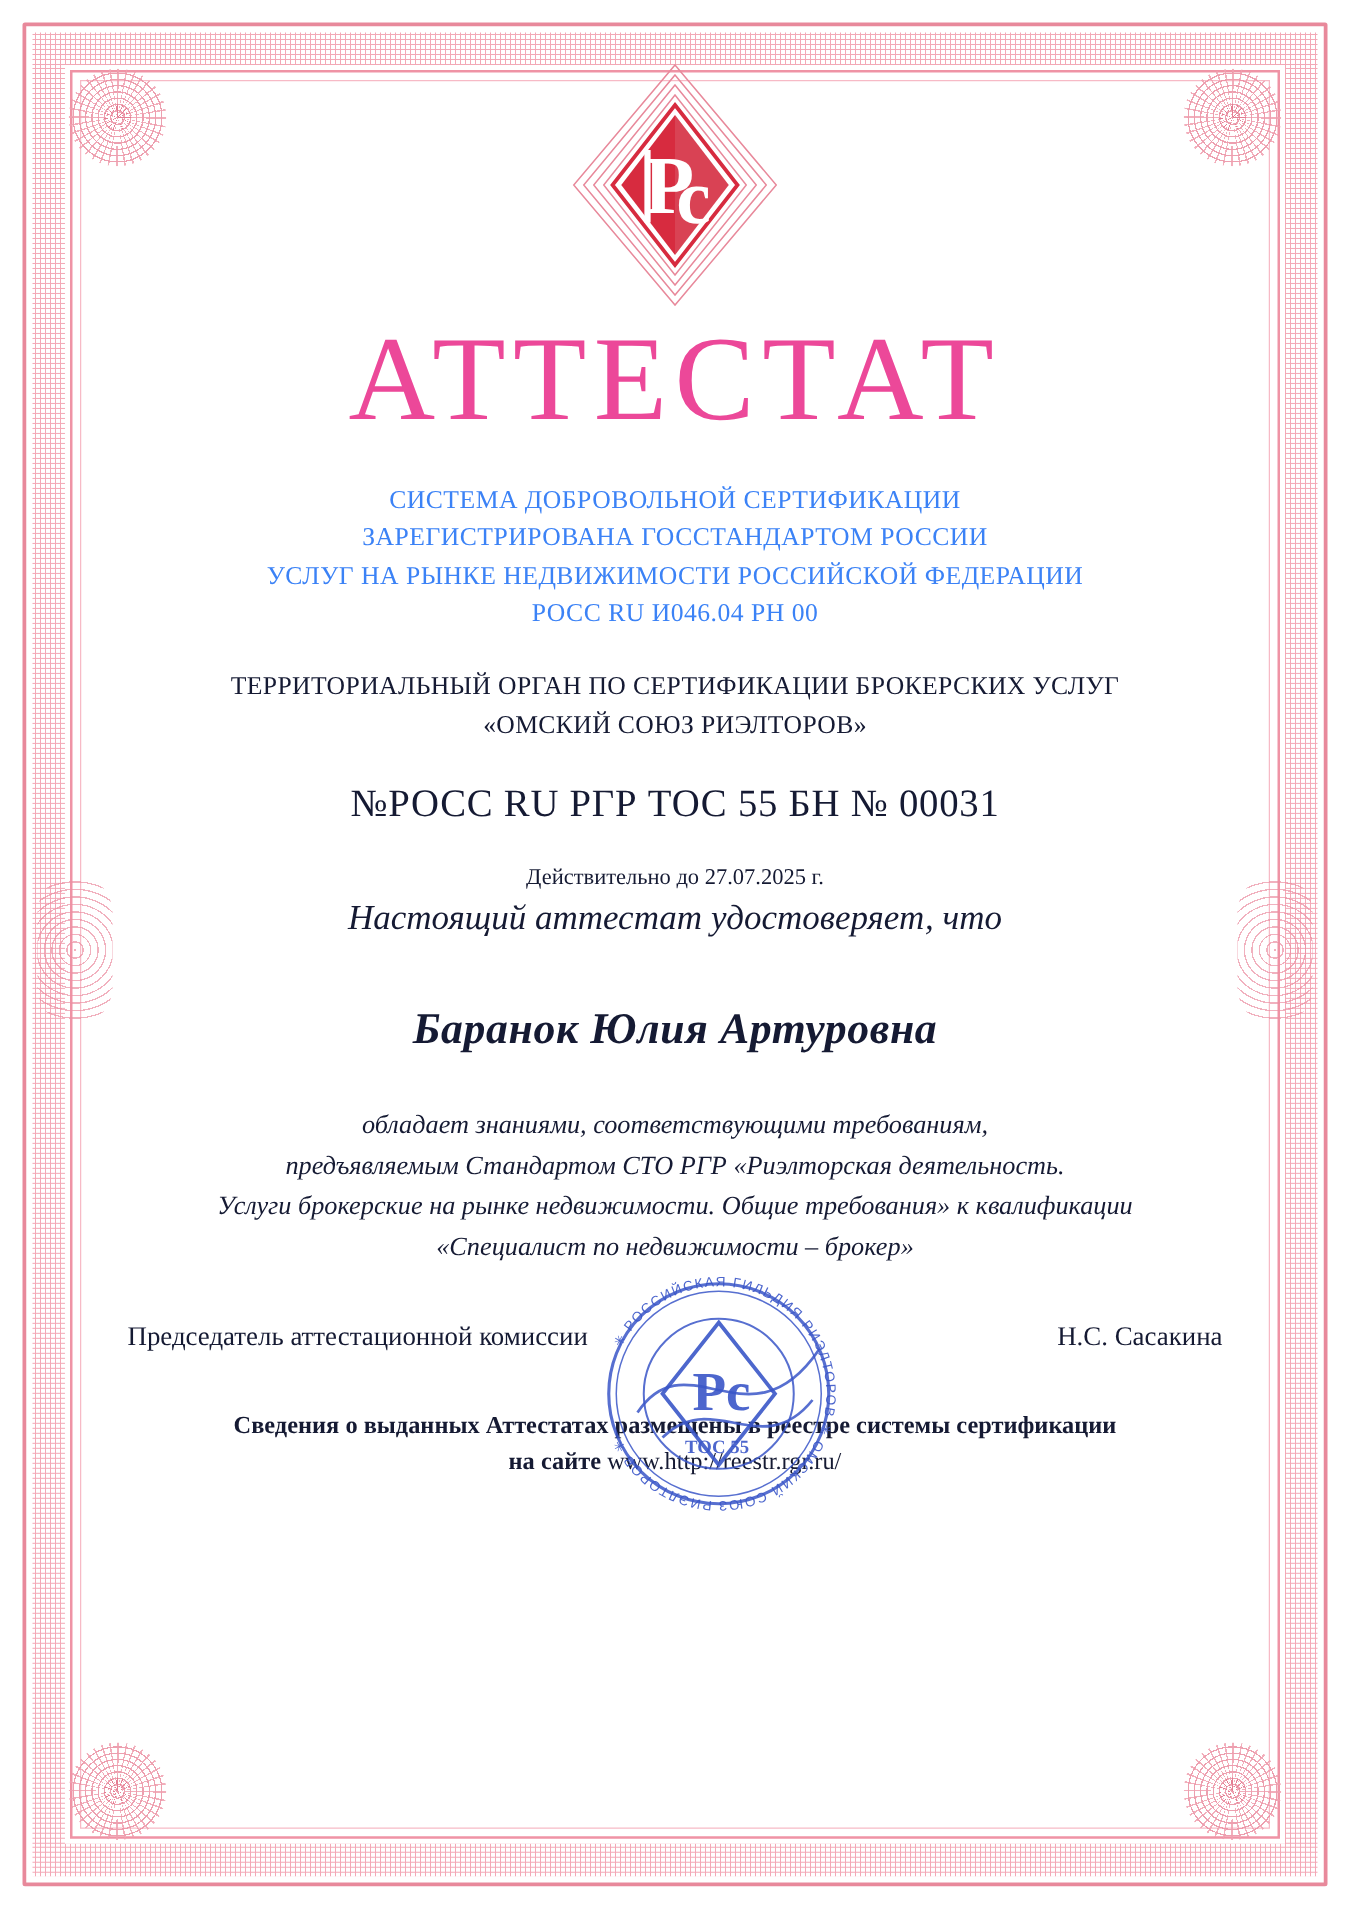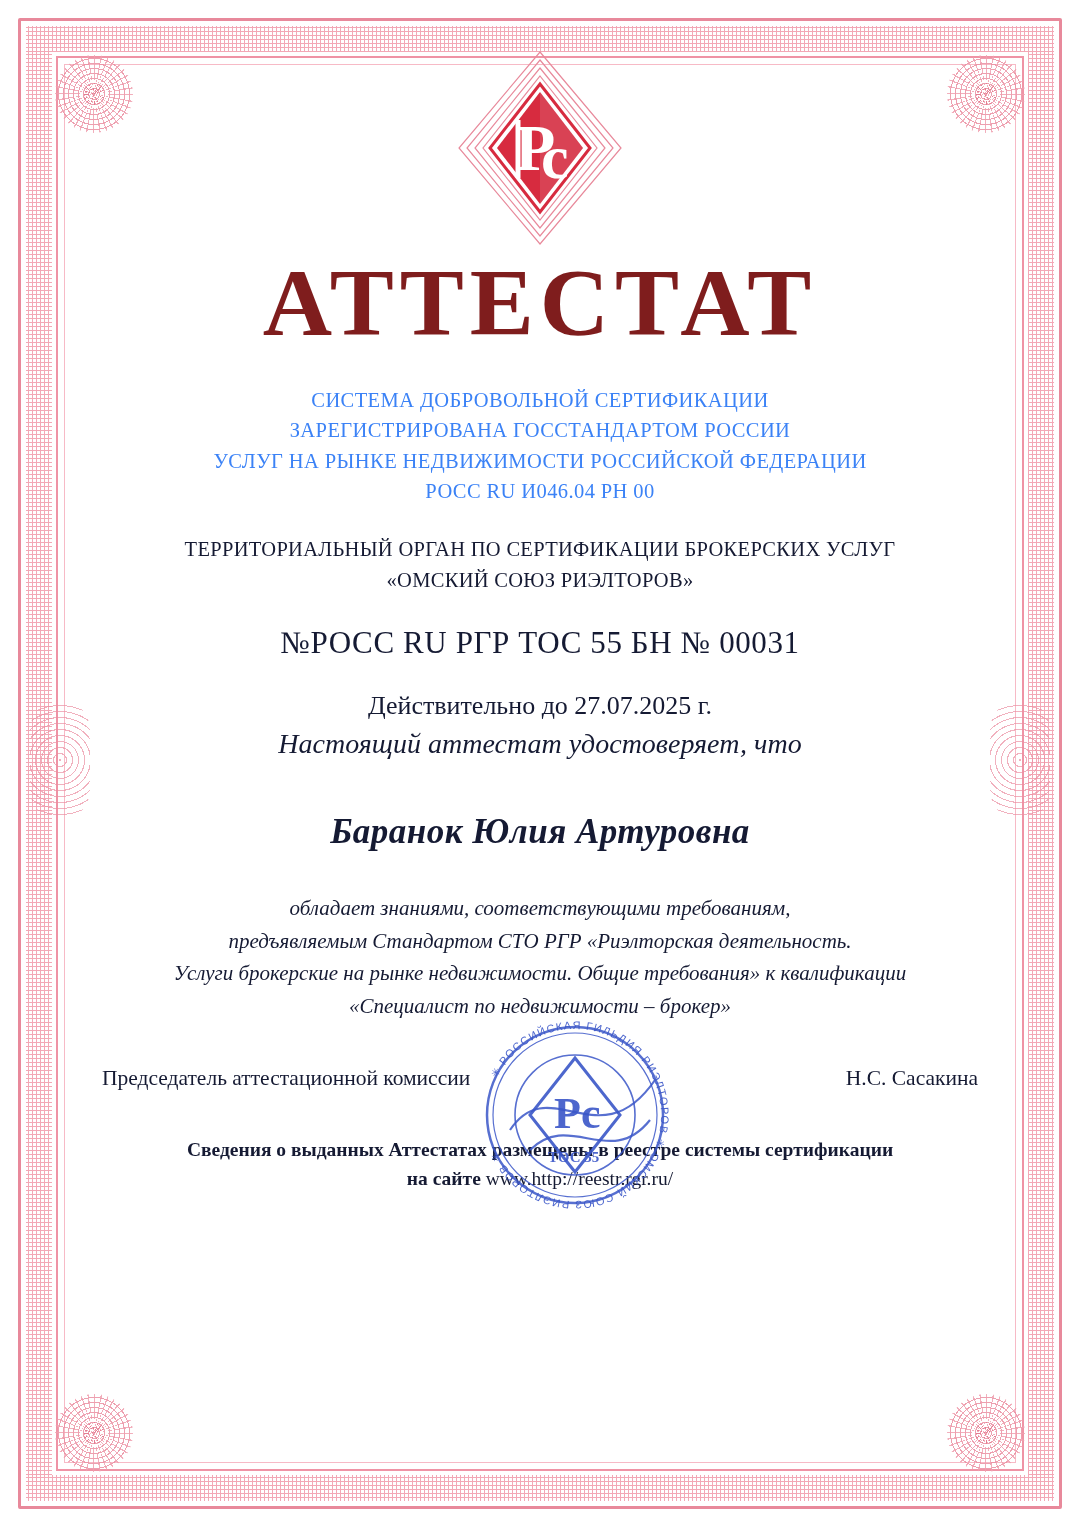--- a/index.html
+++ b/index.html
@@ -110,24 +110,24 @@
     left: 90px;
     top: 255px;
     width: 900px;
     text-align: center;
     color: #151a33;
   }
   .doc-title {
     font-family: "Liberation Serif", serif;
     font-size: 96px;
     letter-spacing: 6px;
-    color: #7f1d1d;
+    color: #ec4899;
     line-height: 1;
     margin: 0 0 34px 0;
-    font-weight: 700;
+    font-weight: 400;
   }
   .sys-line {
     font-size: 20.5px;
     letter-spacing: .4px;
     line-height: 1.48;
     color: #3b82f6;
   }
   .org-block {
     margin-top: 28px;
     font-size: 20.5px;
@@ -135,21 +135,21 @@
     letter-spacing: .3px;
   }
   .reg-number {
     margin-top: 30px;
     font-size: 31px;
     font-weight: 400;
     letter-spacing: .6px;
   }
   .valid-line {
     margin-top: 30px;
-    font-size: 26px;
+    font-size: 18px;
   }
   .attest-line {
     margin-top: 7px;
     font-size: 28px;
     font-style: italic;
   }
   .person-name {
     margin-top: 52px;
     font-size: 35px;
     font-weight: bold;

